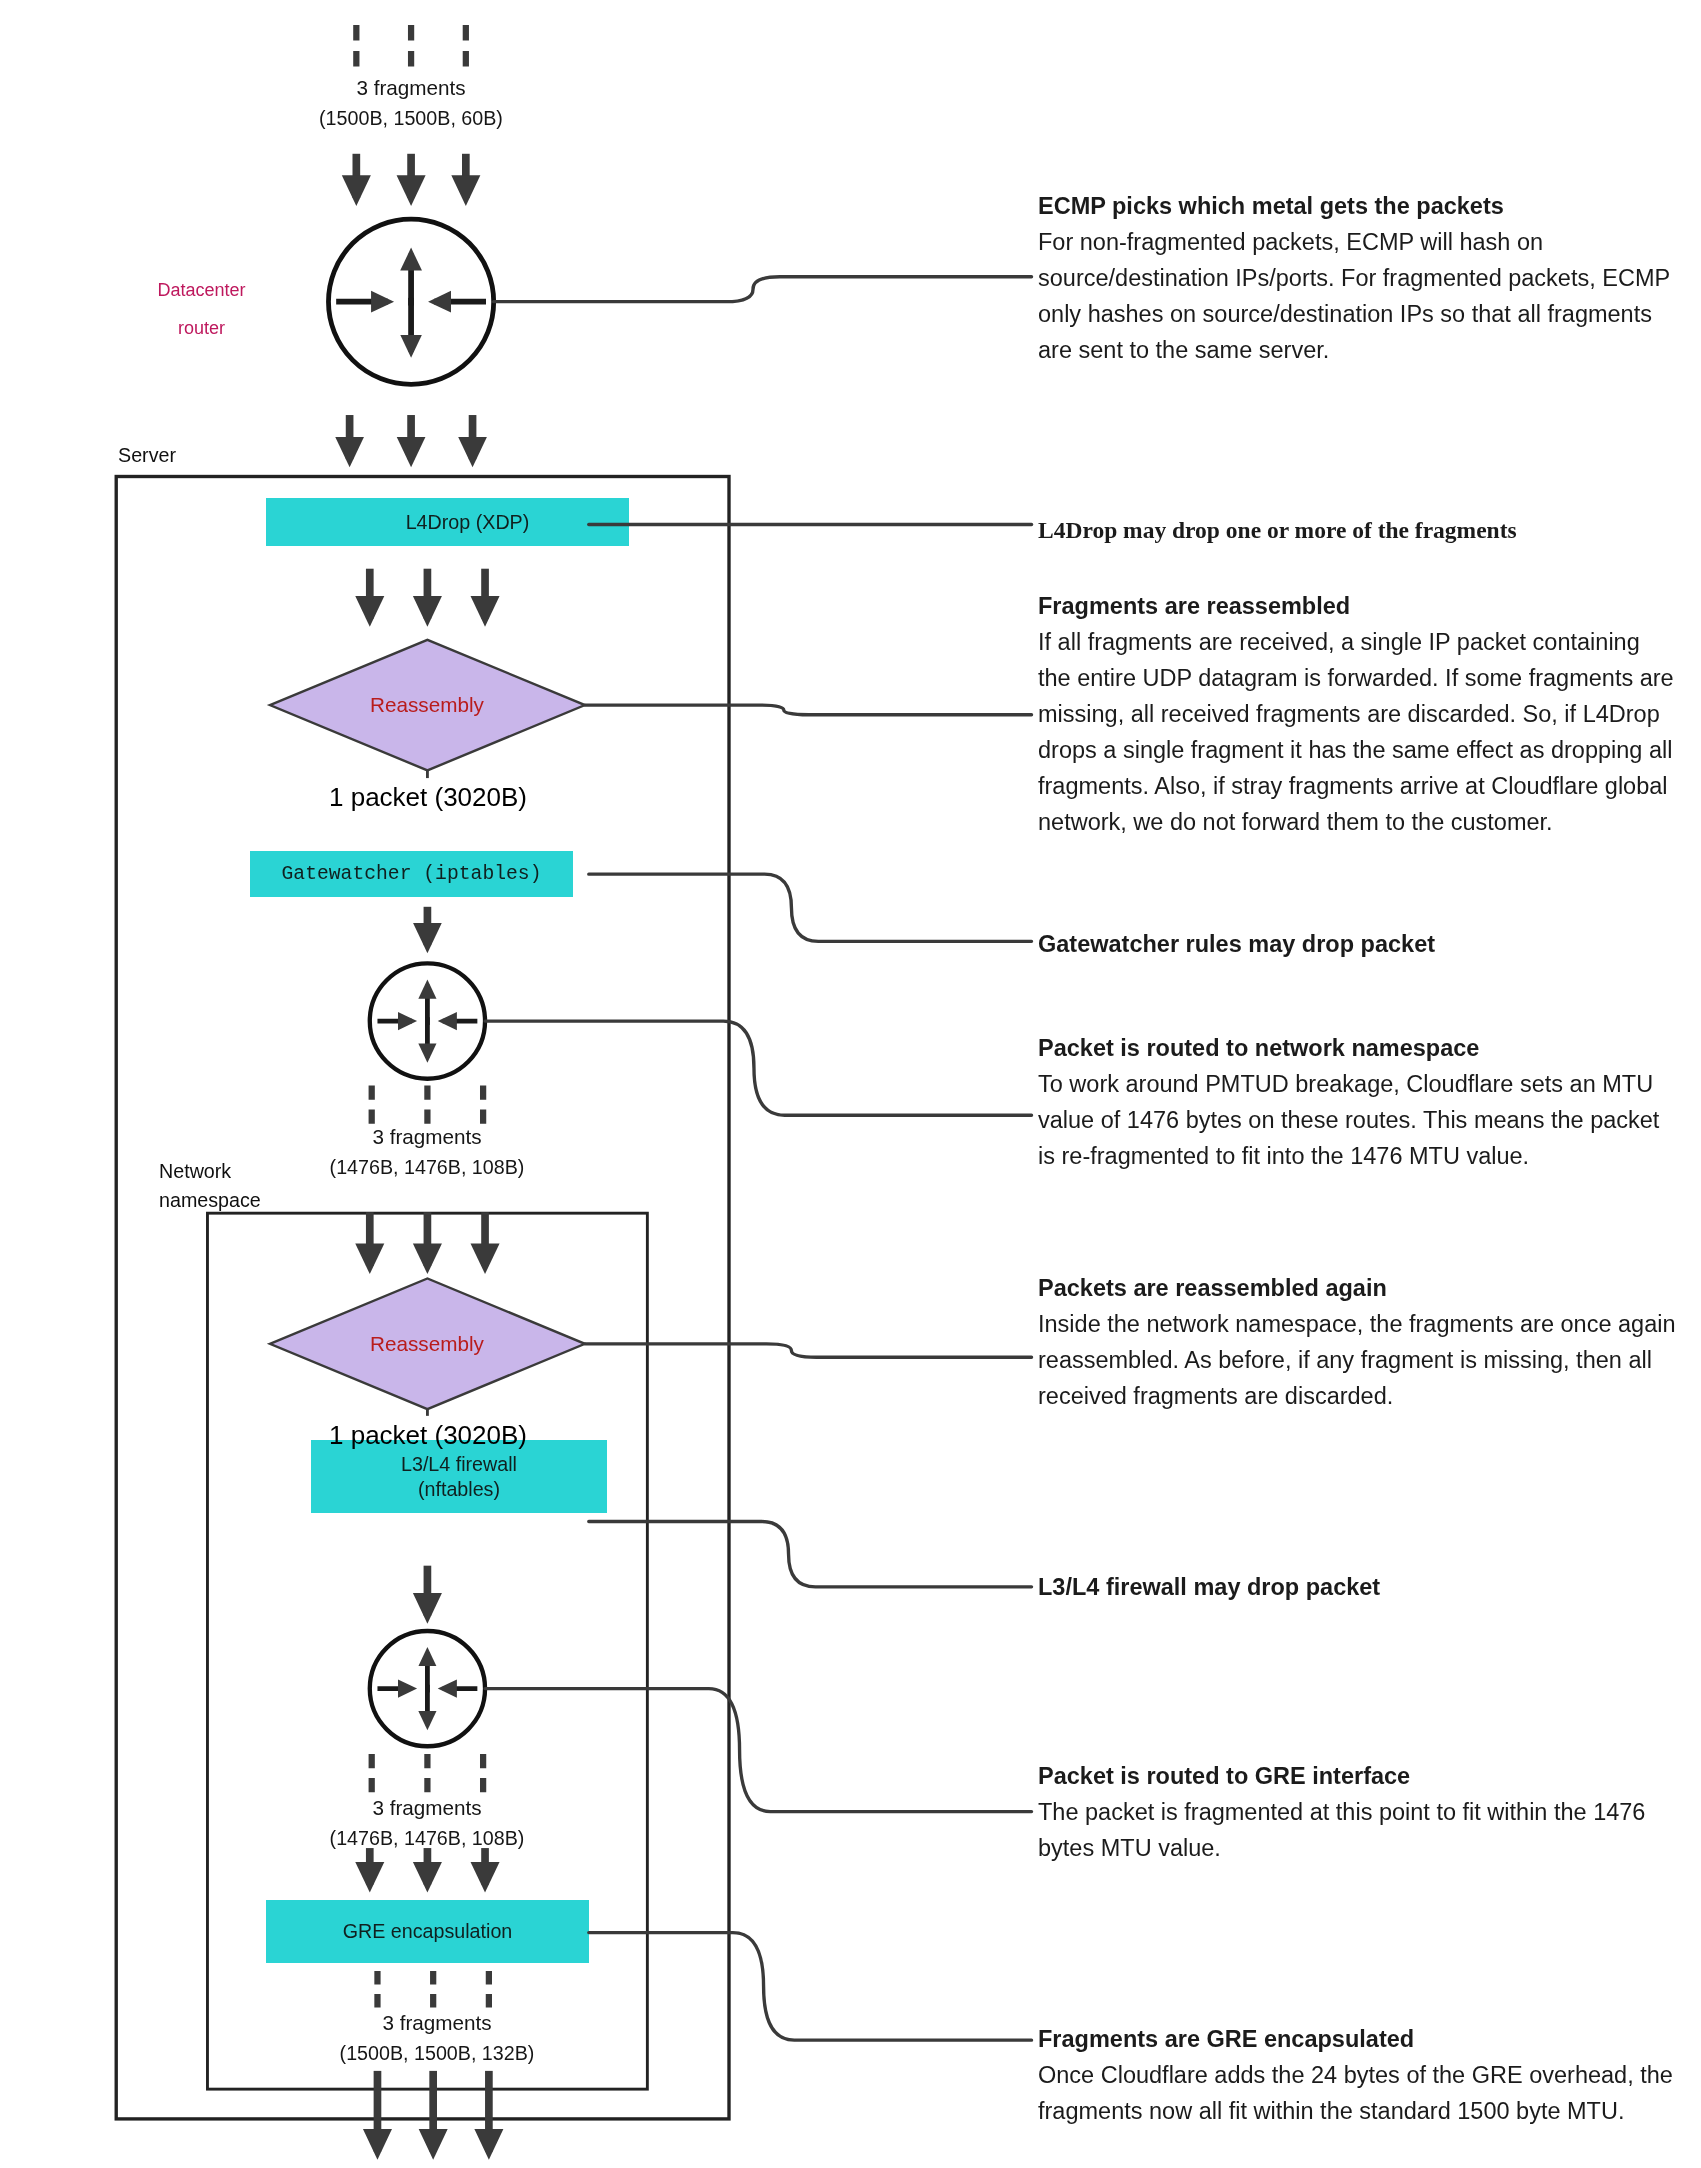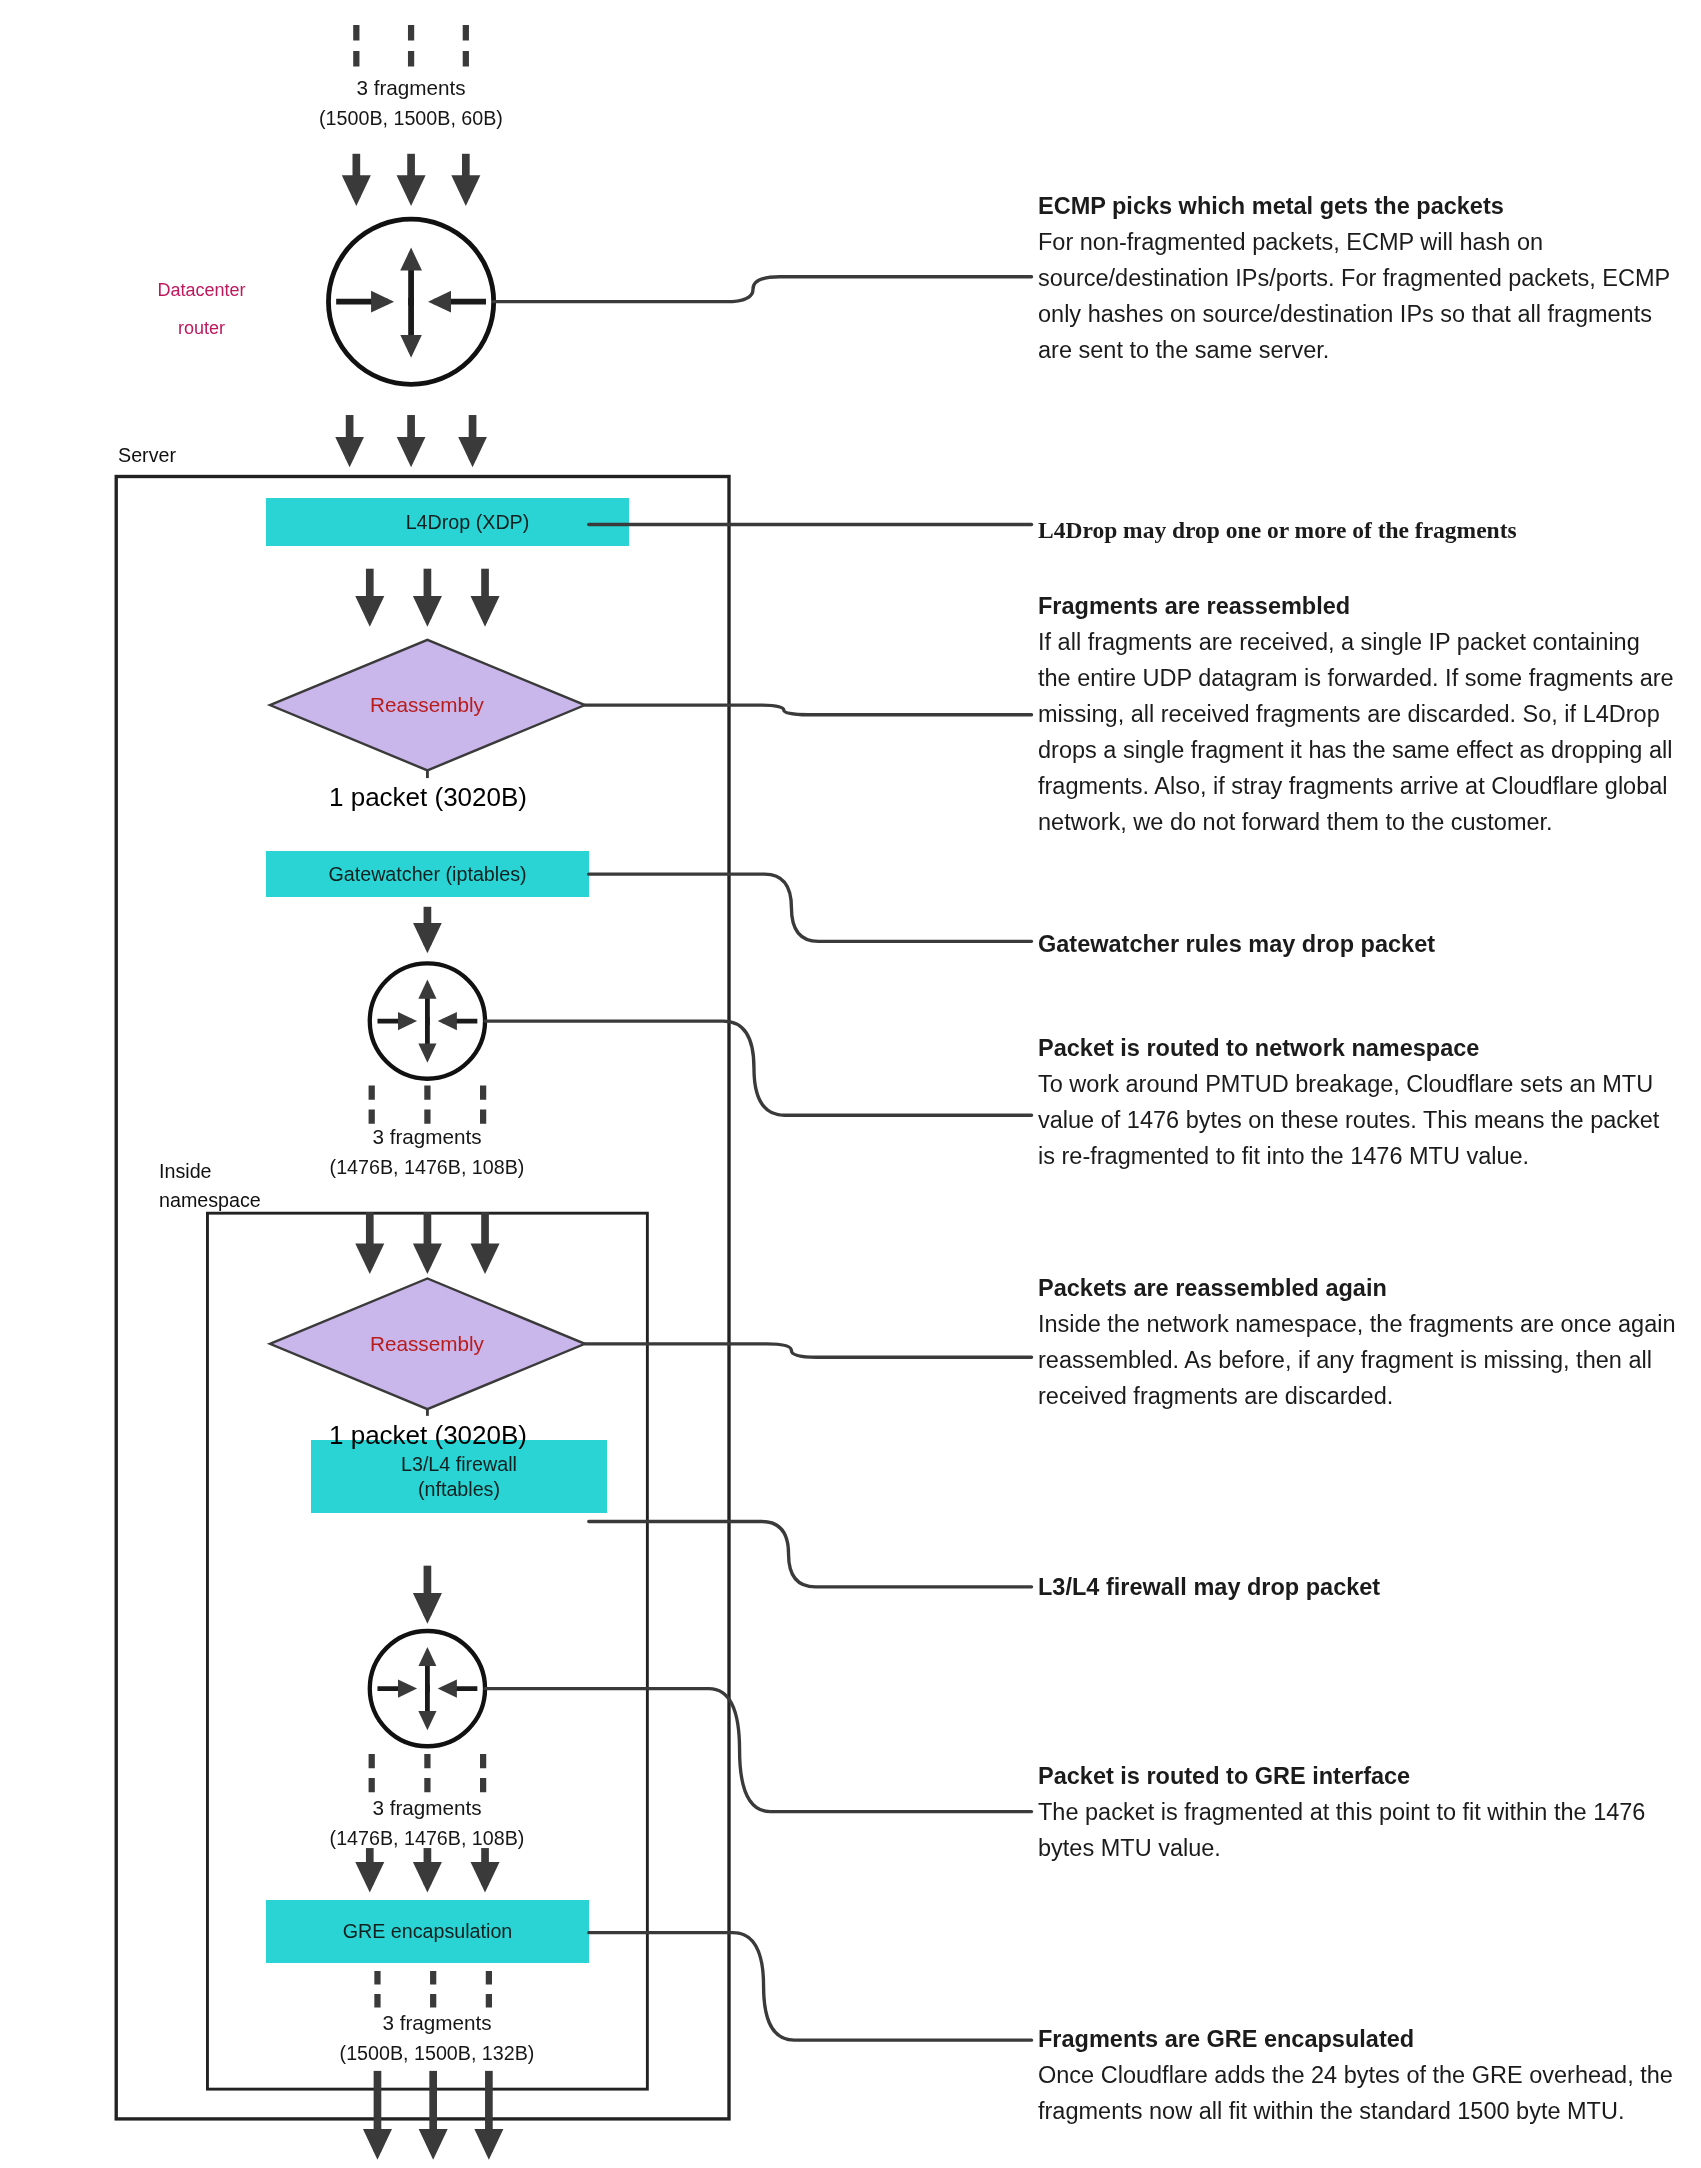--- a/index.html
+++ b/index.html
@@ -23,21 +23,21 @@
 </style>
 </head>
 <body>
 
 <div class="canvas">
 
   <div class="boxlayer">
     <div class="cyanbox" style="left:266px;top:498px;width:323px;height:48px;padding-left:40px;">
       <span>L4Drop (XDP)</span>
     </div>
-    <div class="cyanbox" style="left:266px;top:851px;width:323px;height:46px;">
+    <div class="cyanbox" style="left:250px;top:851px;width:323px;height:46px;font-family:Liberation Mono, monospace;">
       <span>Gatewatcher (iptables)</span>
     </div>
     <div class="cyanbox" style="left:266px;top:1440px;width:296px;height:73px;margin-left:45px;">
       <span>L3/L4 firewall</span>
       <span>(nftables)</span>
     </div>
     <div class="cyanbox" style="left:266px;top:1900px;width:323px;height:63px;">
       <span>GRE encapsulation</span>
     </div>
   </div>
@@ -182,21 +182,21 @@
     <div class="diamond-label" style="left:331px;top:693px;">Reassembly</div>
 
     <div class="packet-label" style="left:303px;top:782px;">1 packet (3020B)</div>
 
     <div class="fragtext" style="left:283px;top:1124px;">
       <div class="l1">3 fragments</div>
       <div class="l2">(1476B, 1476B, 108B)</div>
     </div>
 
     <div class="outer-label" style="left:159px;top:1157px;line-height:29px;">
-      <div>Inside</div>
+      <div>Network</div>
       <div>namespace</div>
     </div>
 
     <div class="diamond-label" style="left:331px;top:1332px;">Reassembly</div>
 
     <div class="packet-label" style="left:303px;top:1420px;">1 packet (3020B)</div>
 
     <div class="fragtext" style="left:283px;top:1795px;">
       <div class="l1">3 fragments</div>
       <div class="l2">(1476B, 1476B, 108B)</div>

